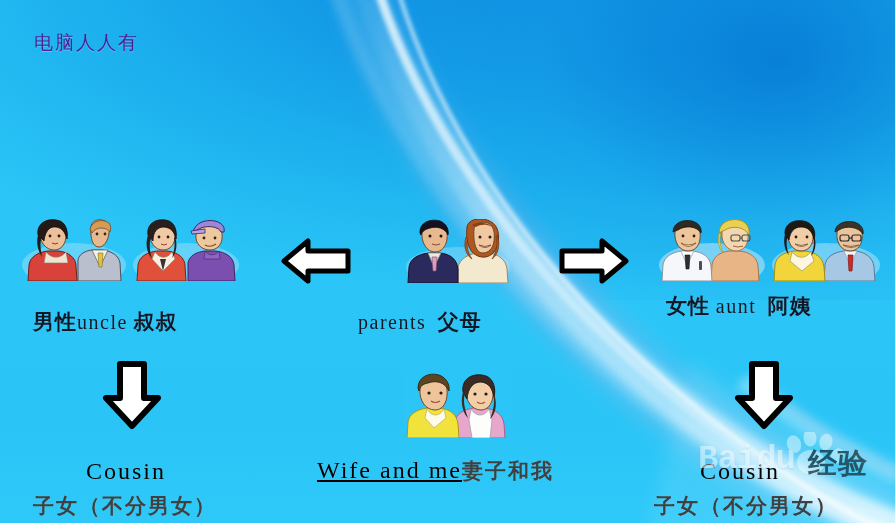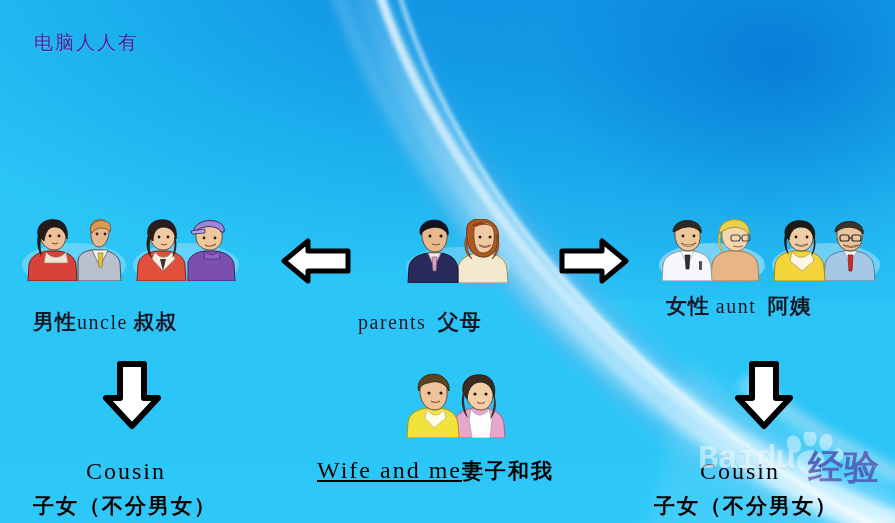--- a/index.html
+++ b/index.html
@@ -81,21 +81,21 @@
     font-weight:400;
     font-size:24px;
     letter-spacing:2px;
     color:#000000;
   }
   .bottom-cn{
     font-family:Liberation Sans, sans-serif;
     font-weight:700;
     font-size:21px;
     letter-spacing:2px;
-    color:#000000;
+    color:#404040;
   }
 
   
   .people{
     position:absolute;
     border-radius:4px;
   }
   .people svg{ display:block; }
 
   
@@ -114,22 +114,22 @@
     position:absolute; left:8px; top:8px;
     font-family:Liberation Mono, monospace;
     font-size:34px; font-weight:700;
     color:#eaf7ff;
     letter-spacing:-1px;
     text-shadow:0 1px 2px rgba(80,140,180,.35);
   }
   .wm-cn{
     position:absolute; left:118px; top:12px;
     font-family:"DejaVu Sans", sans-serif;
-    font-size:35px; font-weight:700;
-    color:#4c1d95;
+    font-size:29px; font-weight:700;
+    color:#000000;
     letter-spacing:1px;
   }
   .wm-url{
     position:absolute; left:8px; top:50px;
     font-family:"DejaVu Sans", sans-serif;
     font-size:16px;
     color:#dff2fd;
     letter-spacing:.3px;
   }
   .wm-paw{ position:absolute; left:90px; top:0px; }

